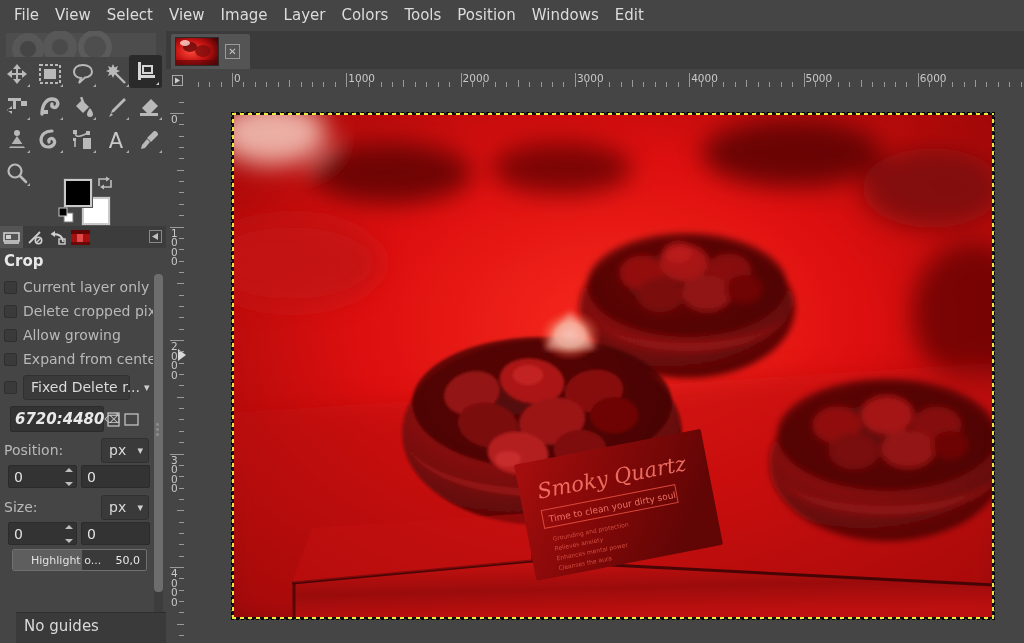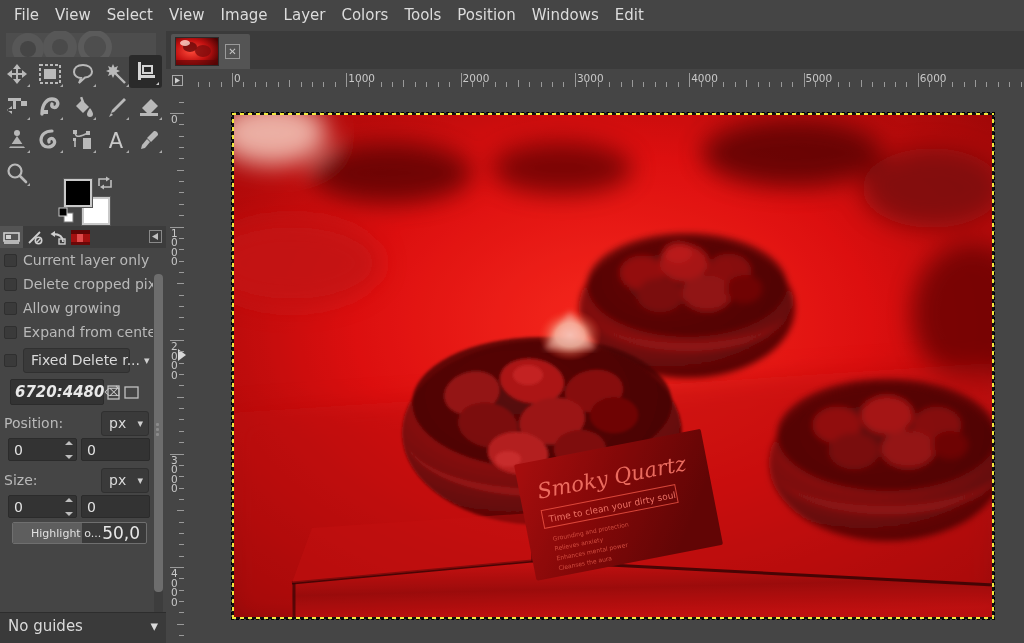--- a/index.html
+++ b/index.html
@@ -142,38 +142,38 @@
     display:flex; align-items:center;
   }
   .slider .fill {
     position:absolute; left:0; top:0; bottom:0; width:52%;
     background:#5e5e5e;
   }
   .slider .sl-lab {
     position:relative; color:#e0e0e0; font-size:11px; padding-left:18px; white-space:nowrap;
   }
   .slider .sl-val {
-    position:absolute; right:6px; color:#e8e8e8; font-size:17px;
+    position:absolute; right:6px; color:#e8e8e8; font-size:11px;
   }
 
   #to-vscroll {
     position:absolute; left:154px; top:26px; width:9px; height:340px;
     background:#3d3d3d; border-radius:4px;
   }
   #to-vthumb {
     position:absolute; left:0; top:0; width:9px; height:318px;
     background:#6d6d6d; border-radius:4px;
   }
   #to-grip {
     position:absolute; left:156px; top:175px; width:4px; height:14px;
   }
   #to-grip i { display:block; width:3px;height:3px;background:#8a8a8a;margin-bottom:2px;border-radius:1px; }
 
   #guides-combo {
-    position:absolute; left:0; bottom:0; width:166px; height:31px;
+    position:absolute; left:16px; bottom:0; width:166px; height:31px;
     background:#3a3a3a; border-top:1px solid #2d2d2d;
     display:flex; align-items:center; justify-content:space-between;
     padding:0 8px 4px 8px; color:#dadada; font-size:15px;
   }
 
   
   #tabbar {
     position:absolute; left:166px; top:31px; width:858px; height:38px;
     background:#3b3b3b;
   }
@@ -490,20 +490,21 @@
         <div id="to-menu-btn">
           <svg width="7" height="7" viewBox="0 0 7 7">
               <path d="M6 0 L0 3.5 L6 7 Z" fill="#c0c0c0"></path>
             </svg>
         </div>
       </div>
 
       <div id="to-body">
         <div id="to-scroll">
 
+          <div id="to-title">Crop</div>
 
           <div class="opt-row">
             <span class="cbox"></span>
             <span class="opt-label">Current layer only</span>
           </div>
           <div class="opt-row">
             <span class="cbox"></span>
             <span class="opt-label">Delete cropped pixe</span>
           </div>
           <div class="opt-row">

